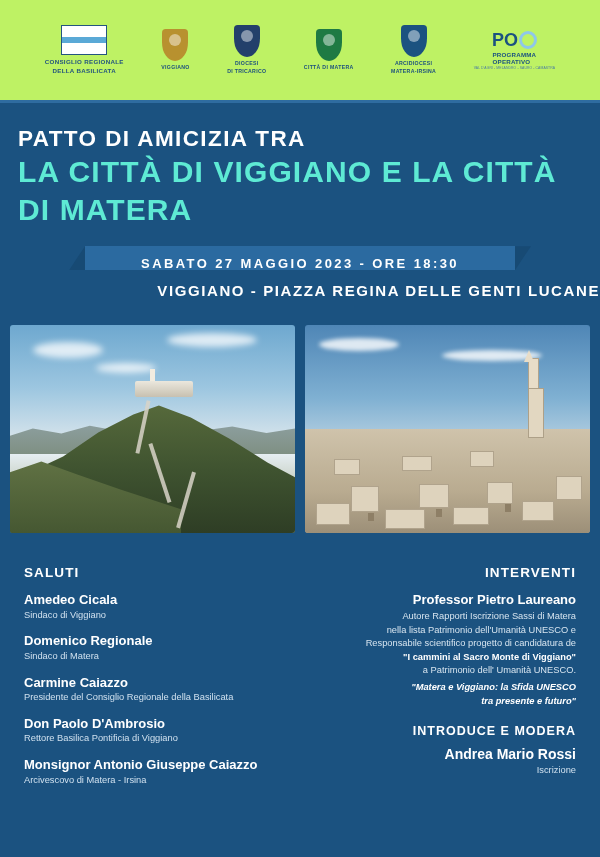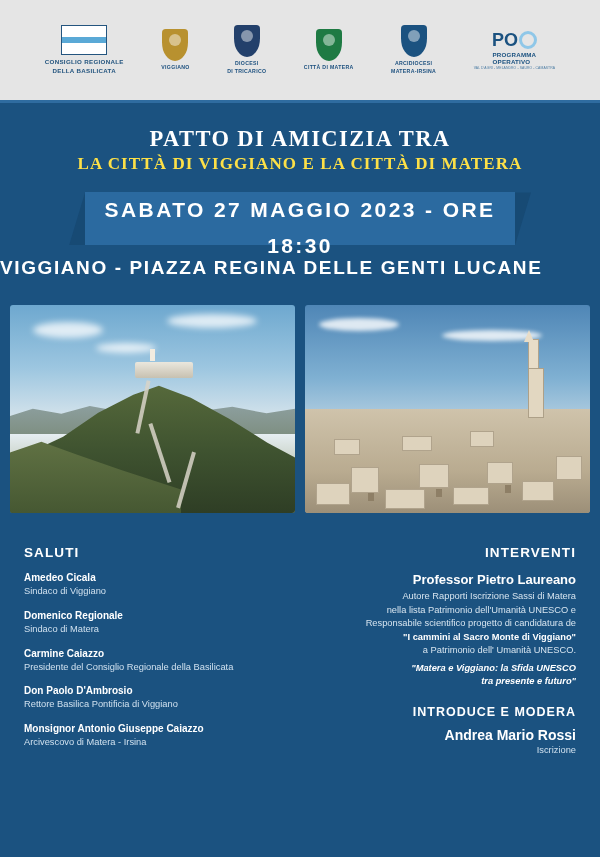--- a/index.html
+++ b/index.html
@@ -11,21 +11,21 @@
     position:relative;
   }
   .poster{
     position:relative;
     width:600px;height:857px;
     background:#1b5280;
     display:flex;flex-direction:column;
   }
   
   .logobar{
-    background:#e5e5e5;
+    background:#bef264;
     height:100px;
     display:flex;
     align-items:center;
     justify-content:space-around;
     padding:12px 26px;
     box-sizing:border-box;
   }
   .logo{display:flex;flex-direction:column;align-items:center;justify-content:center;}
   .logo .glyph{display:block;}
   .logo .cap{
@@ -64,53 +64,52 @@
     margin-left:1px;box-sizing:border-box;
   }
   .po-sub{font-size:6.2px;font-weight:bold;color:#1b5280;margin-top:2px;letter-spacing:.2px;}
   .po-sub2{font-size:3.4px;color:#4a7ba3;margin-top:1px;letter-spacing:.1px;}
 
   .thinline{height:3px;background:#2f6ca0;}
 
   
   .titlewrap{
     padding:22px 18px 4px;
-    text-align:center;
-    font-family:Liberation Serif, serif;
+    text-align:left;
   }
   .title-l1{
     color:#ffffff;font-weight:bold;font-size:22.5px;letter-spacing:1.4px;
     line-height:1.25;
   }
   .title-l2{
-    color:#fde047;font-weight:bold;font-size:17px;letter-spacing:1.1px;
+    color:#5eead4;font-weight:bold;font-size:30px;letter-spacing:1.1px;
     line-height:1.25;
   }
 
   
   .bannerbox{margin-top:14px;}
   .ribbon{
     position:relative;
     margin:0 auto;
     background:#2b6aa0;
     color:#ffffff;
     text-align:center;
     font-weight:bold;
     letter-spacing:2.4px;
   }
   .ribbon .notchL,.ribbon .notchR{
     position:absolute;top:0;bottom:0;width:16px;background:#1b5280;
   }
   .ribbon .notchL{left:-16px;clip-path:polygon(100% 0,100% 100%,0 100%);background:#174a74;}
   .ribbon .notchR{right:-16px;clip-path:polygon(0 0,100% 0,0 100%);background:#174a74;}
   .ribbon.r1{
-    width:430px;height:53px;line-height:36px;font-size:21px;
+    width:430px;height:24px;line-height:36px;font-size:13px;
   }
   .subline{
-    color:#ffffff;text-align:left;font-size:19px;font-weight:bold;letter-spacing:1.6px;
+    color:#ffffff;text-align:right;font-size:15px;font-weight:bold;letter-spacing:1.6px;
     margin:12px 0 10px;
   }
   .ribbon.r2{
     width:455px;height:34px;line-height:34px;font-size:16px;background:#2b6aa0;
   }
 
   
   .photos{
     display:flex;gap:10px;margin-top:16px;padding:0 10px 0 10px;box-sizing:border-box;
   }
@@ -158,21 +157,21 @@
   .cols{
     display:flex;margin-top:16px;padding:0 24px;box-sizing:border-box;gap:14px;
   }
   .col{flex:1;}
   .col.left{text-align:left;}
   .col.right{text-align:right;}
   .colhead{
     color:#ffffff;font-weight:bold;font-size:13.5px;letter-spacing:1.1px;margin-bottom:12px;
   }
   .person{margin-bottom:12px;}
-  .pname{color:#ffffff;font-weight:bold;font-size:10px;line-height:1.2;}
+  .pname{color:#ffffff;font-weight:bold;font-size:13px;line-height:1.2;}
   .prole{color:#cfe0ee;font-size:9.3px;margin-top:2px;line-height:1.25;}
   .rblock{color:#ffffff;}
   .rname{font-weight:bold;font-size:13px;color:#ffffff;}
   .rtext{font-size:9.3px;color:#d6e4ef;line-height:1.45;margin-top:3px;}
   .subhead{
     color:#ffffff;font-weight:bold;font-size:12.5px;letter-spacing:1px;margin:16px 0 8px;
   }
   .bottomspace{flex:1;}
 </style>
 </head>

